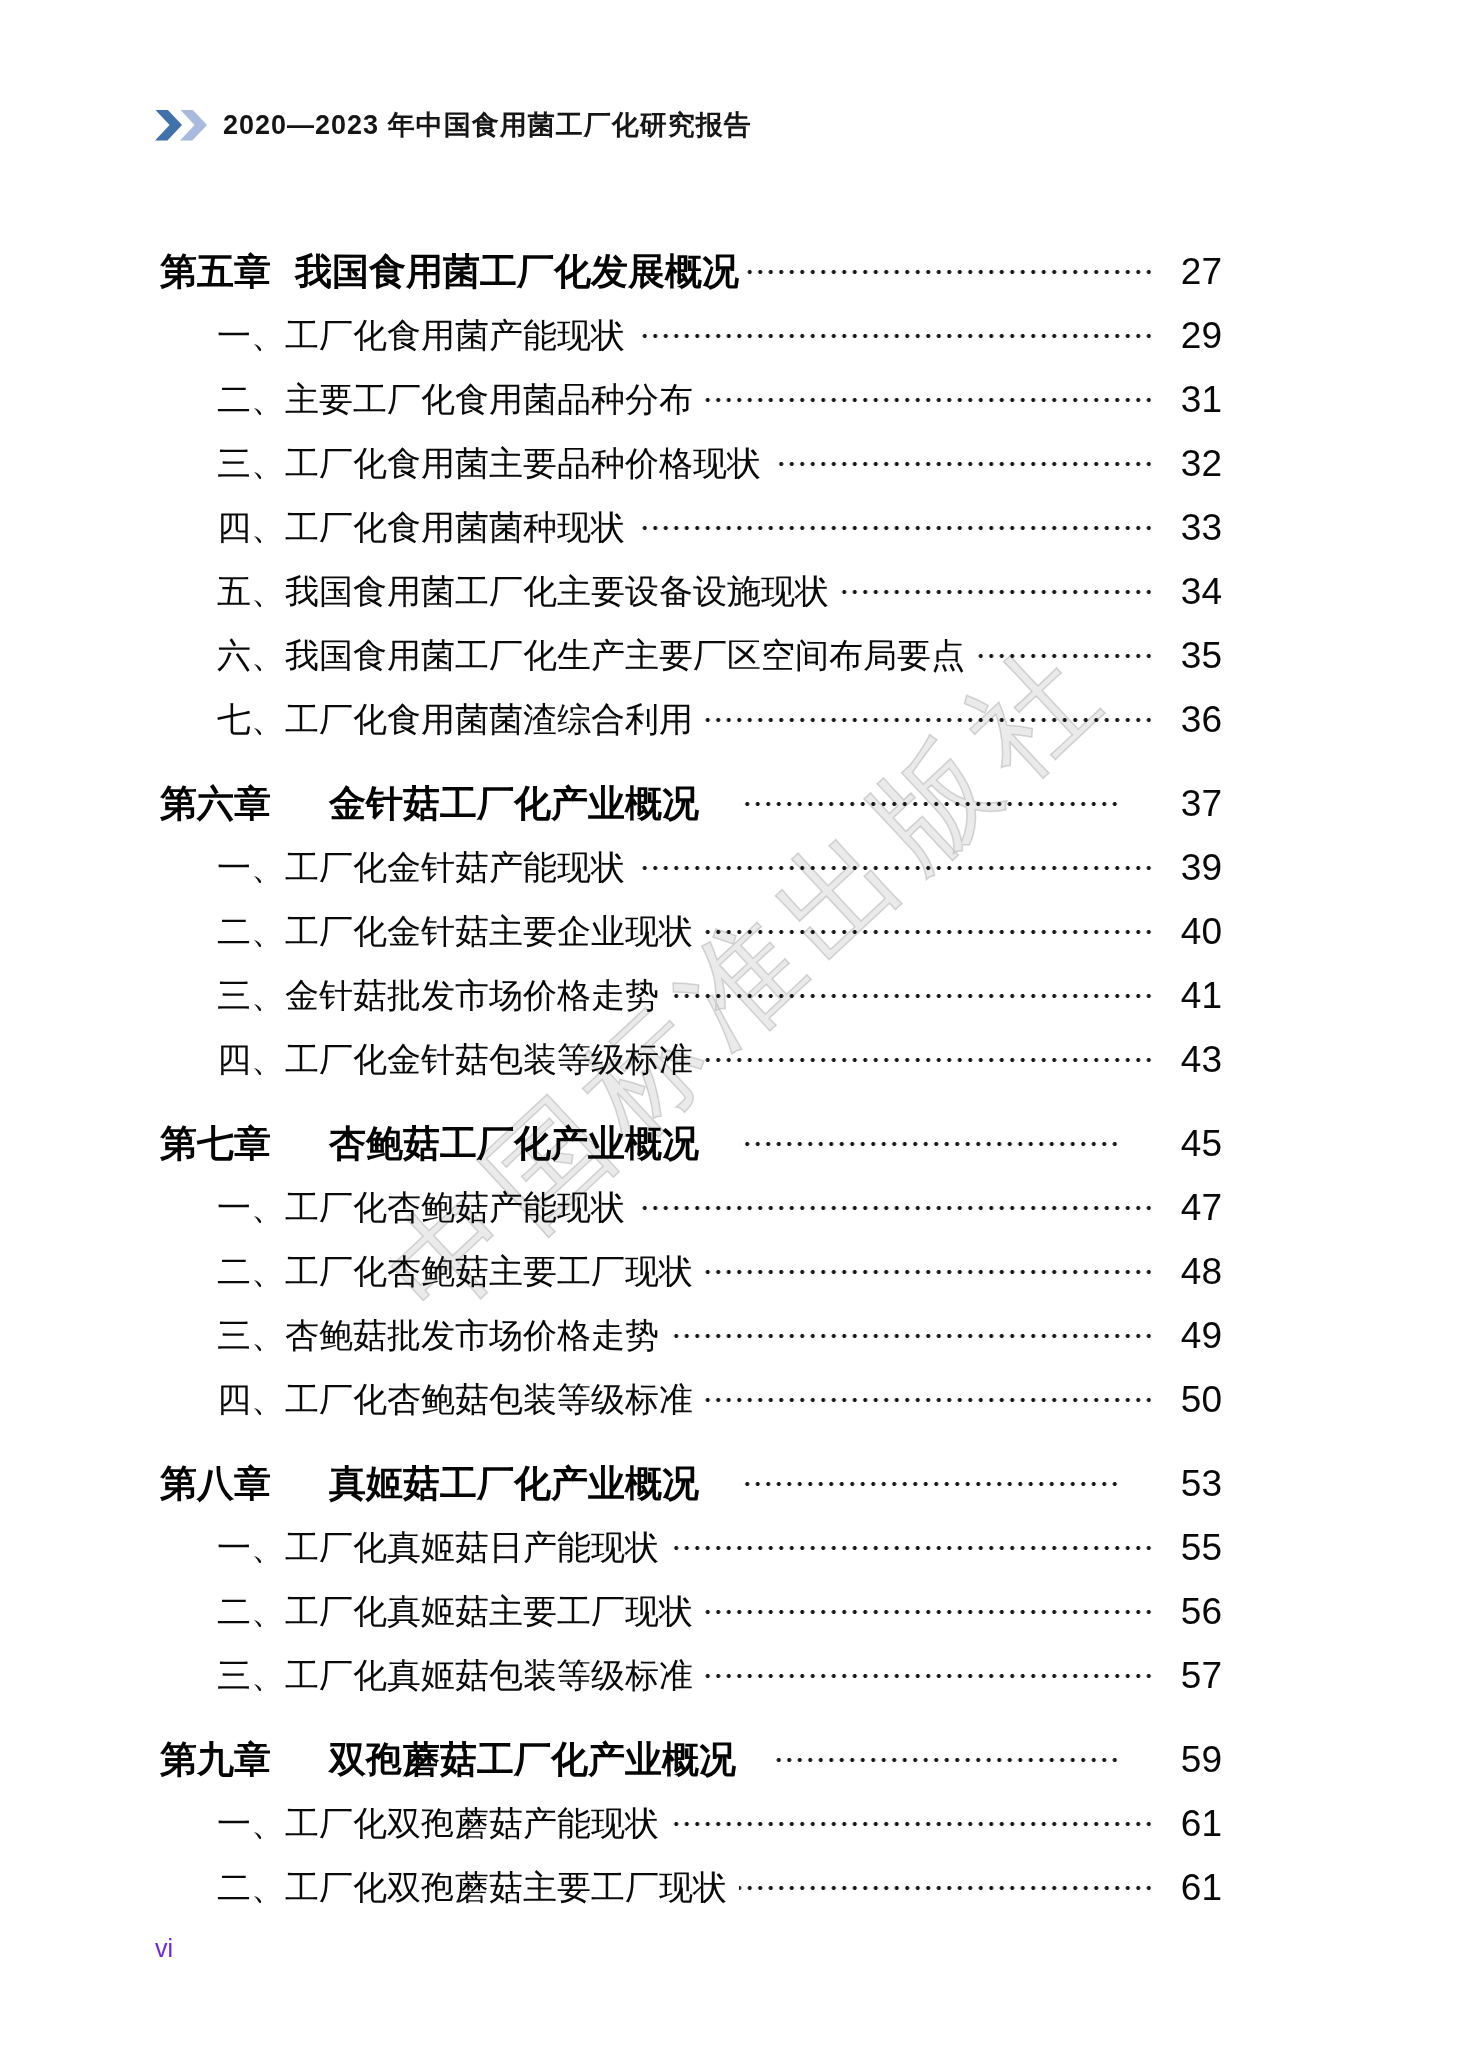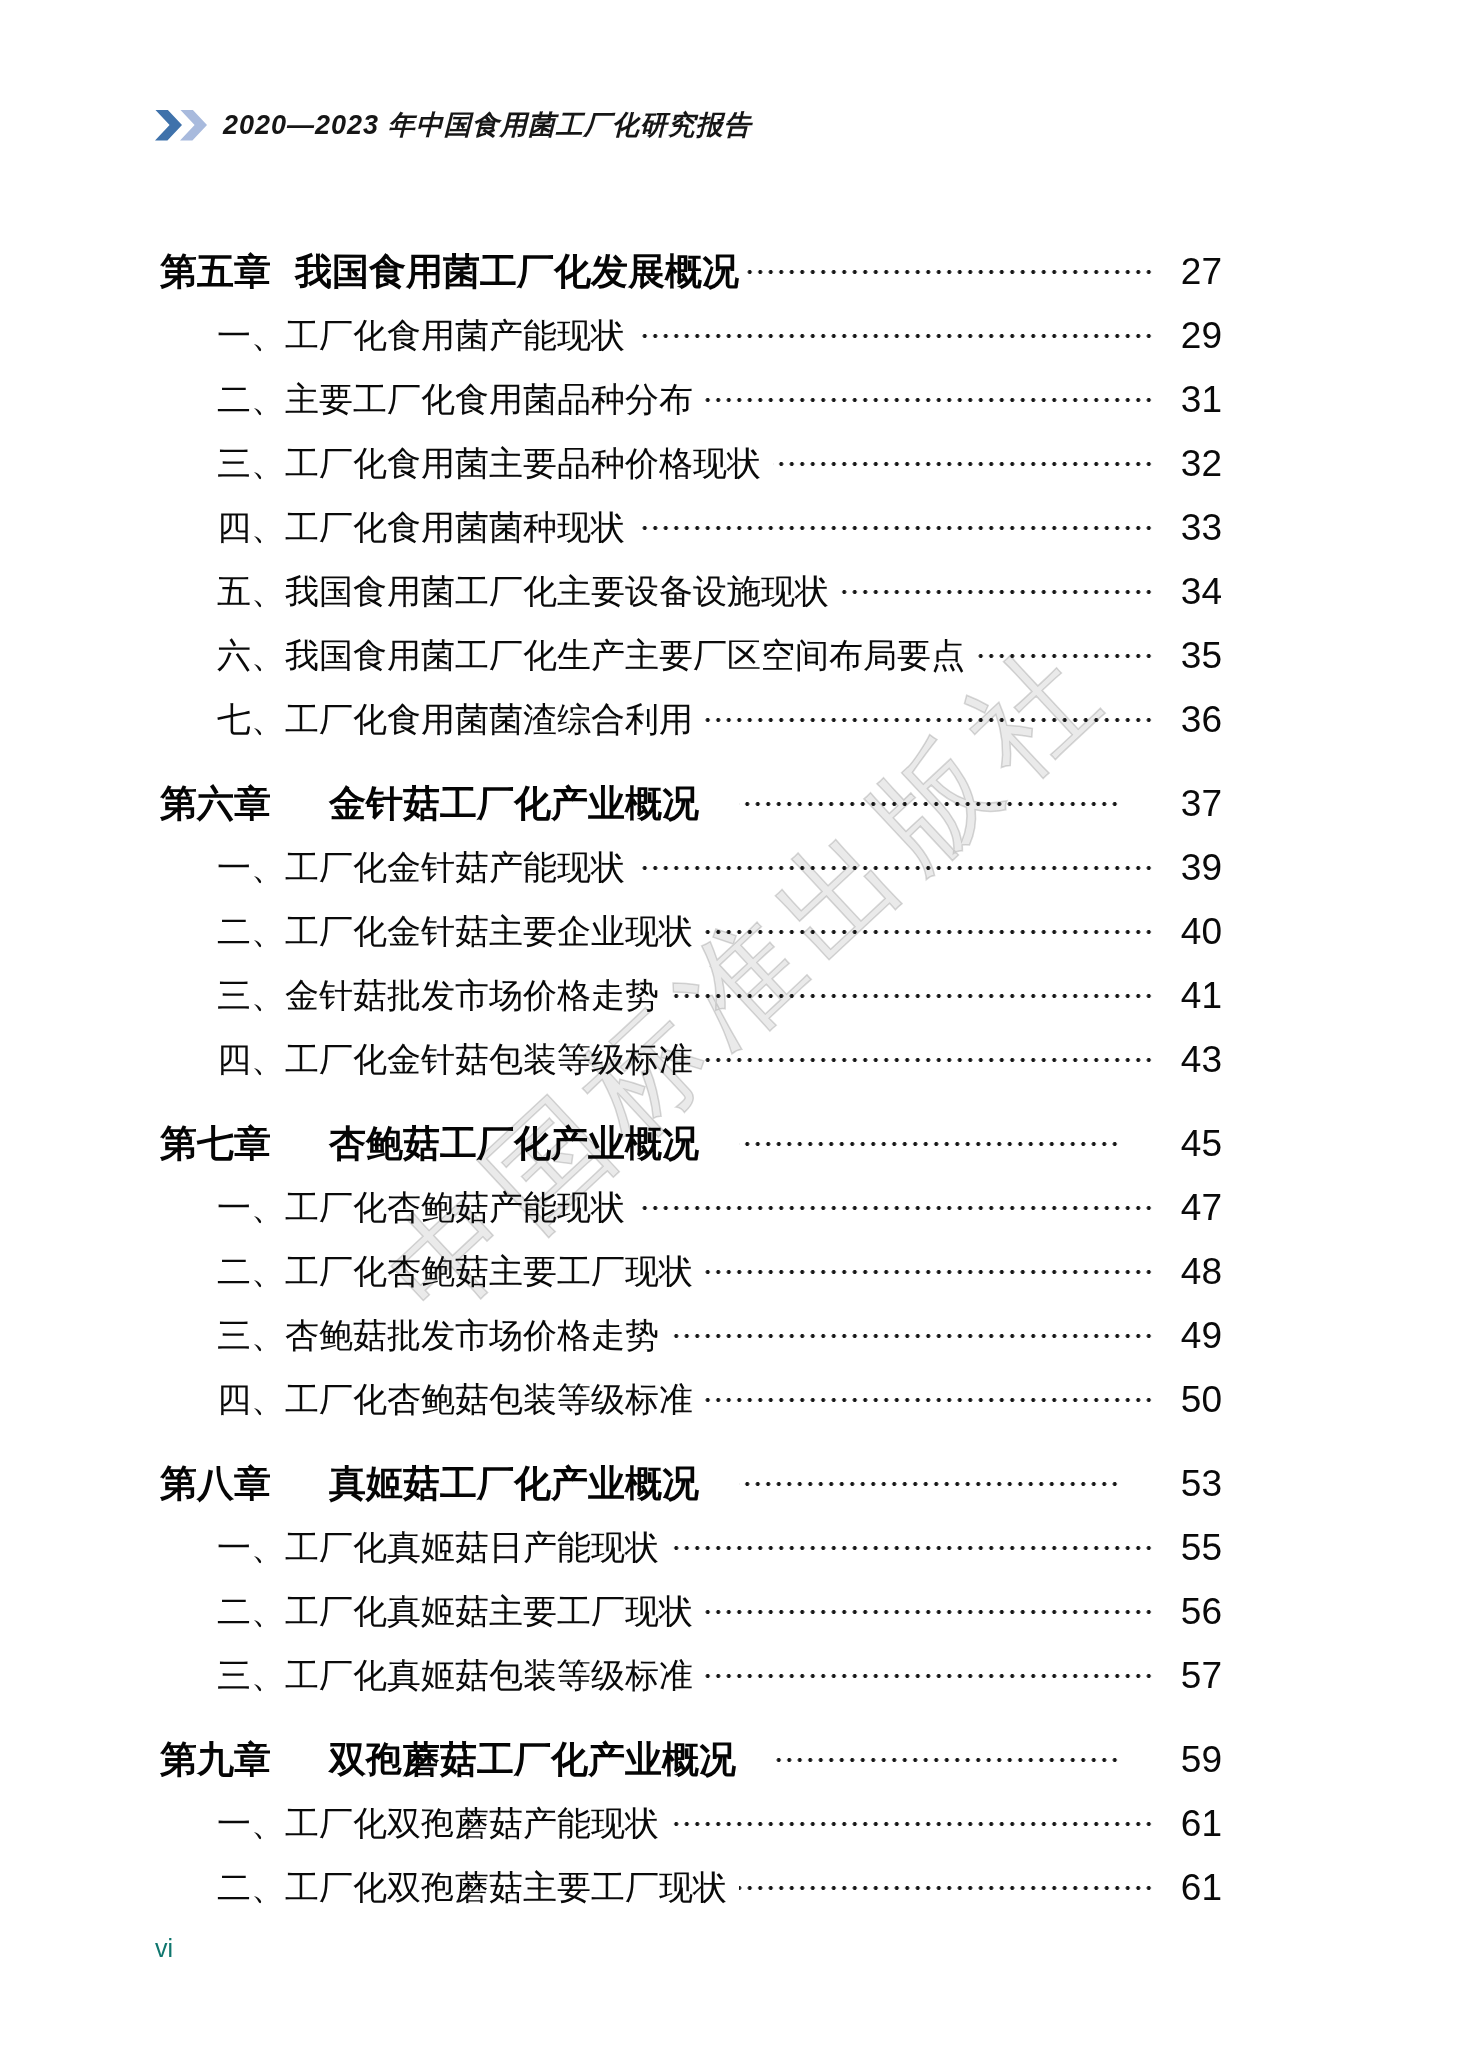--- a/index.html
+++ b/index.html
@@ -31,21 +31,20 @@
     pointer-events:none;
     user-select:none;
   }
   
   .hdr{
     position:absolute;
     left:155px;top:104px;
     height:42px;
     display:flex;align-items:center;
     z-index:1;
-    font-style:italic;
   }
   .chev{
     display:inline-block;
     width:27px;height:31px;
     clip-path:polygon(0% 0%, 46% 0%, 100% 50%, 46% 100%, 0% 100%, 54% 50%);
   }
   .chev.dark{background:#3f72ab;}
   .chev.light{background:#a8badd;margin-left:-2px;}
   .hdr-title{
     margin-left:16px;
@@ -108,21 +107,21 @@
     font-size:37px;
     color:#0a0a0a;
   }
   
   .ftr{
     position:absolute;
     left:155px;top:1934px;
     z-index:1;
     font-family:"Liberation Sans","DejaVu Sans",sans-serif;
     font-size:25px;
-    color:#0f766e;
+    color:#6d28d9;
   }
 </style>
 </head>
 <body>
 
 <div class="page">
 
   <div class="watermark">中国标准出版社</div>
 
   <div class="hdr">

